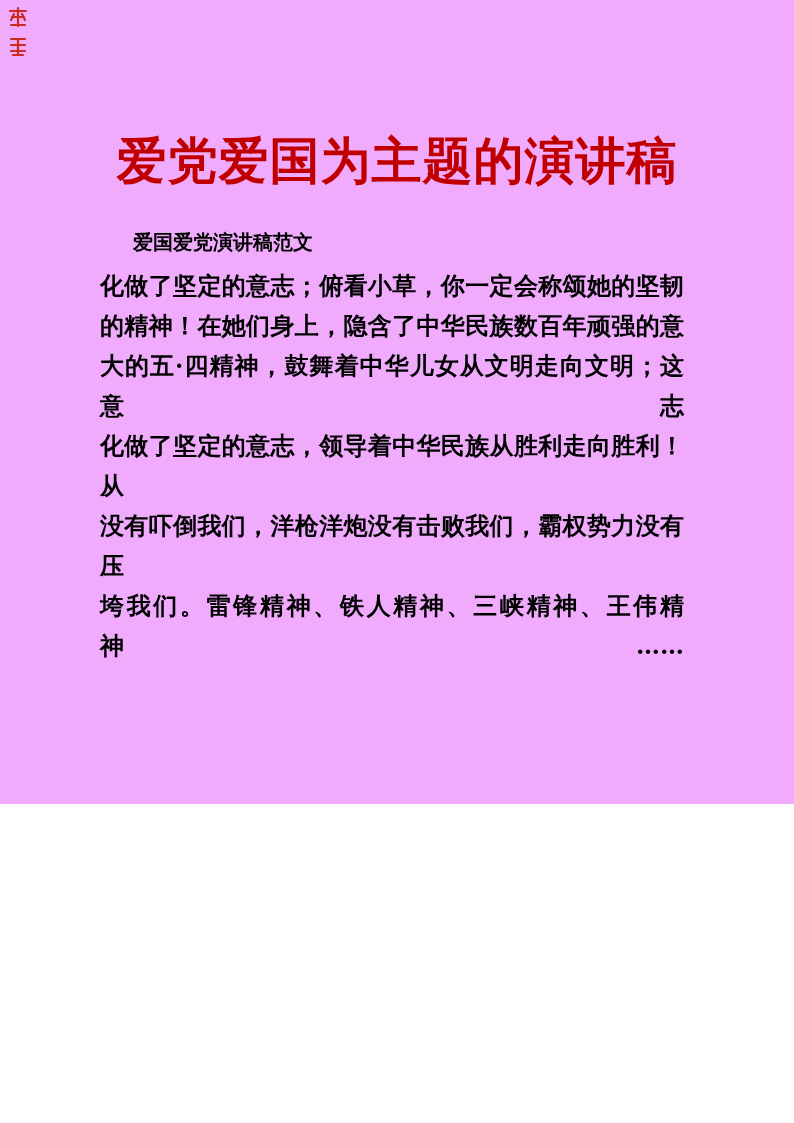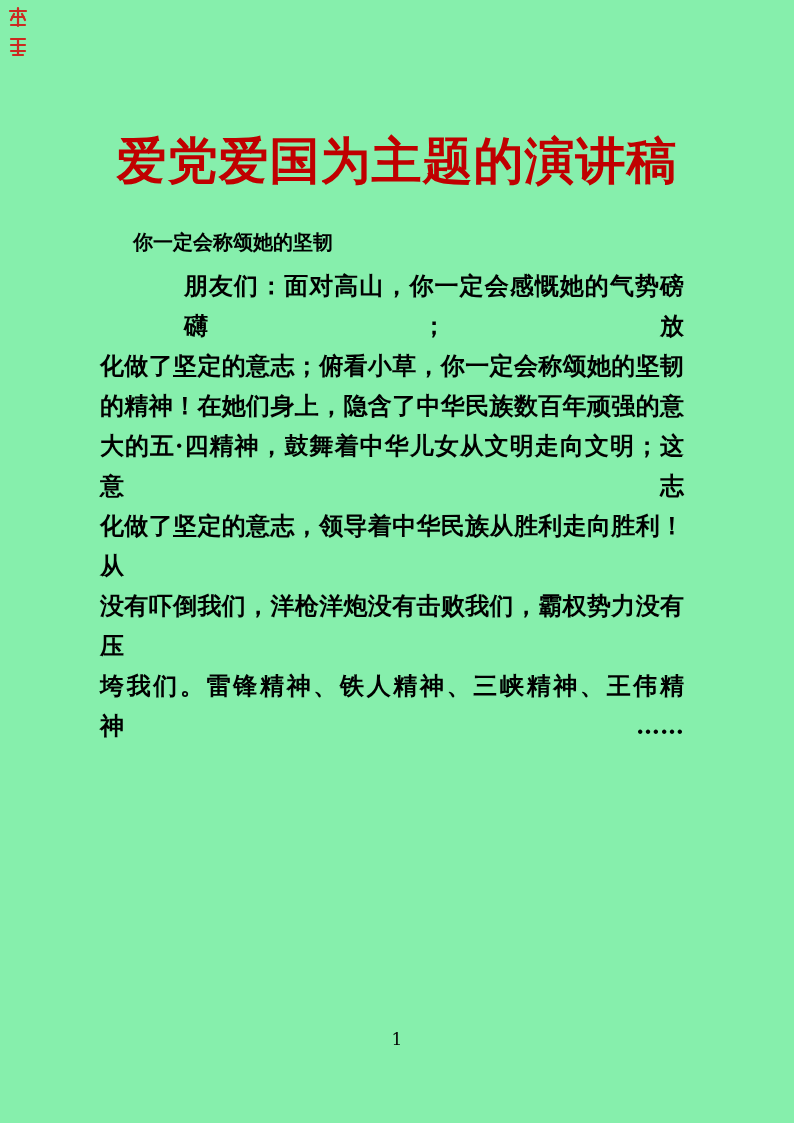--- a/index.html
+++ b/index.html
@@ -1,19 +1,19 @@
 <!DOCTYPE html>
 <html><head>
 <meta charset="utf-8">
 <style>
   * { margin:0; padding:0; box-sizing:border-box; }
   html, body { background:#ffffff; }
   .sheet{
-    width:794px; height:1123px; position:relative; overflow:hidden;
-    background:#86efac; color:#000;
+    width:794px; height:804px; position:relative; overflow:hidden;
+    background:#f0abfc; color:#000;
     font-family:"DejaVu Serif","Liberation Serif",serif;
   }
   .corner-marks{
     position:absolute; left:8px; top:6px;
     display:flex; flex-direction:column; gap:7px;
   }
   .corner-marks svg{ display:block; }
   .doc-title{
     padding-top:128px; text-align:center;
     font-size:50px; line-height:66px; font-weight:700;
@@ -47,25 +47,24 @@
     </svg>
     <svg width="20" height="22" viewBox="0 0 20 22">
       <g stroke="currentColor" stroke-width="2.2" fill="none" stroke-linecap="round">
         <path d="M3 4 H17 M3 10 H17 M3 16 H17 M10 4 V19 M5 20 H15"></path>
       </g>
     </svg>
   </div>
 
   <h1 class="doc-title" style="color: rgb(192, 0, 0);">爱党爱国为主题的演讲稿</h1>
 
-  <div class="doc-subtitle">你一定会称颂她的坚韧</div>
+  <div class="doc-subtitle">爱国爱党演讲稿范文</div>
 
   <div class="body-text">
       <div class="para">
-        <div class="line indent">朋友们：面对高山，你一定会感慨她的气势磅礴；放</div>
         <div class="line">化做了坚定的意志；俯看小草，你一定会称颂她的坚韧</div>
         <div class="line">的精神！在她们身上，隐含了中华民族数百年顽强的意</div>
         <div class="line">大的五·四精神，鼓舞着中华儿女从文明走向文明；这意志</div>
         <div class="line">化做了坚定的意志，领导着中华民族从胜利走向胜利！从</div>
         <div class="line">没有吓倒我们，洋枪洋炮没有击败我们，霸权势力没有压</div>
         <div class="line">垮我们。雷锋精神、铁人精神、三峡精神、王伟精神……</div>
       </div>
     </div>
 
   <div class="page-number">1</div>

